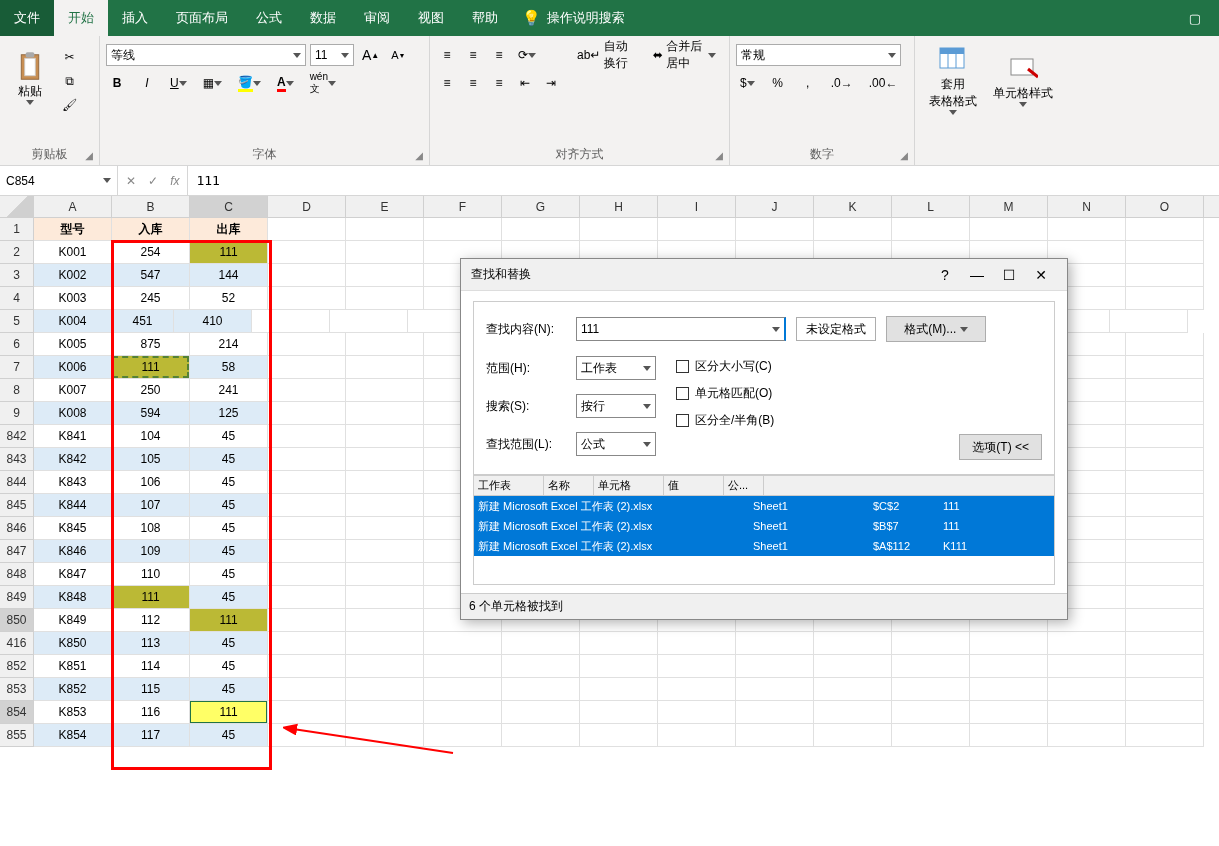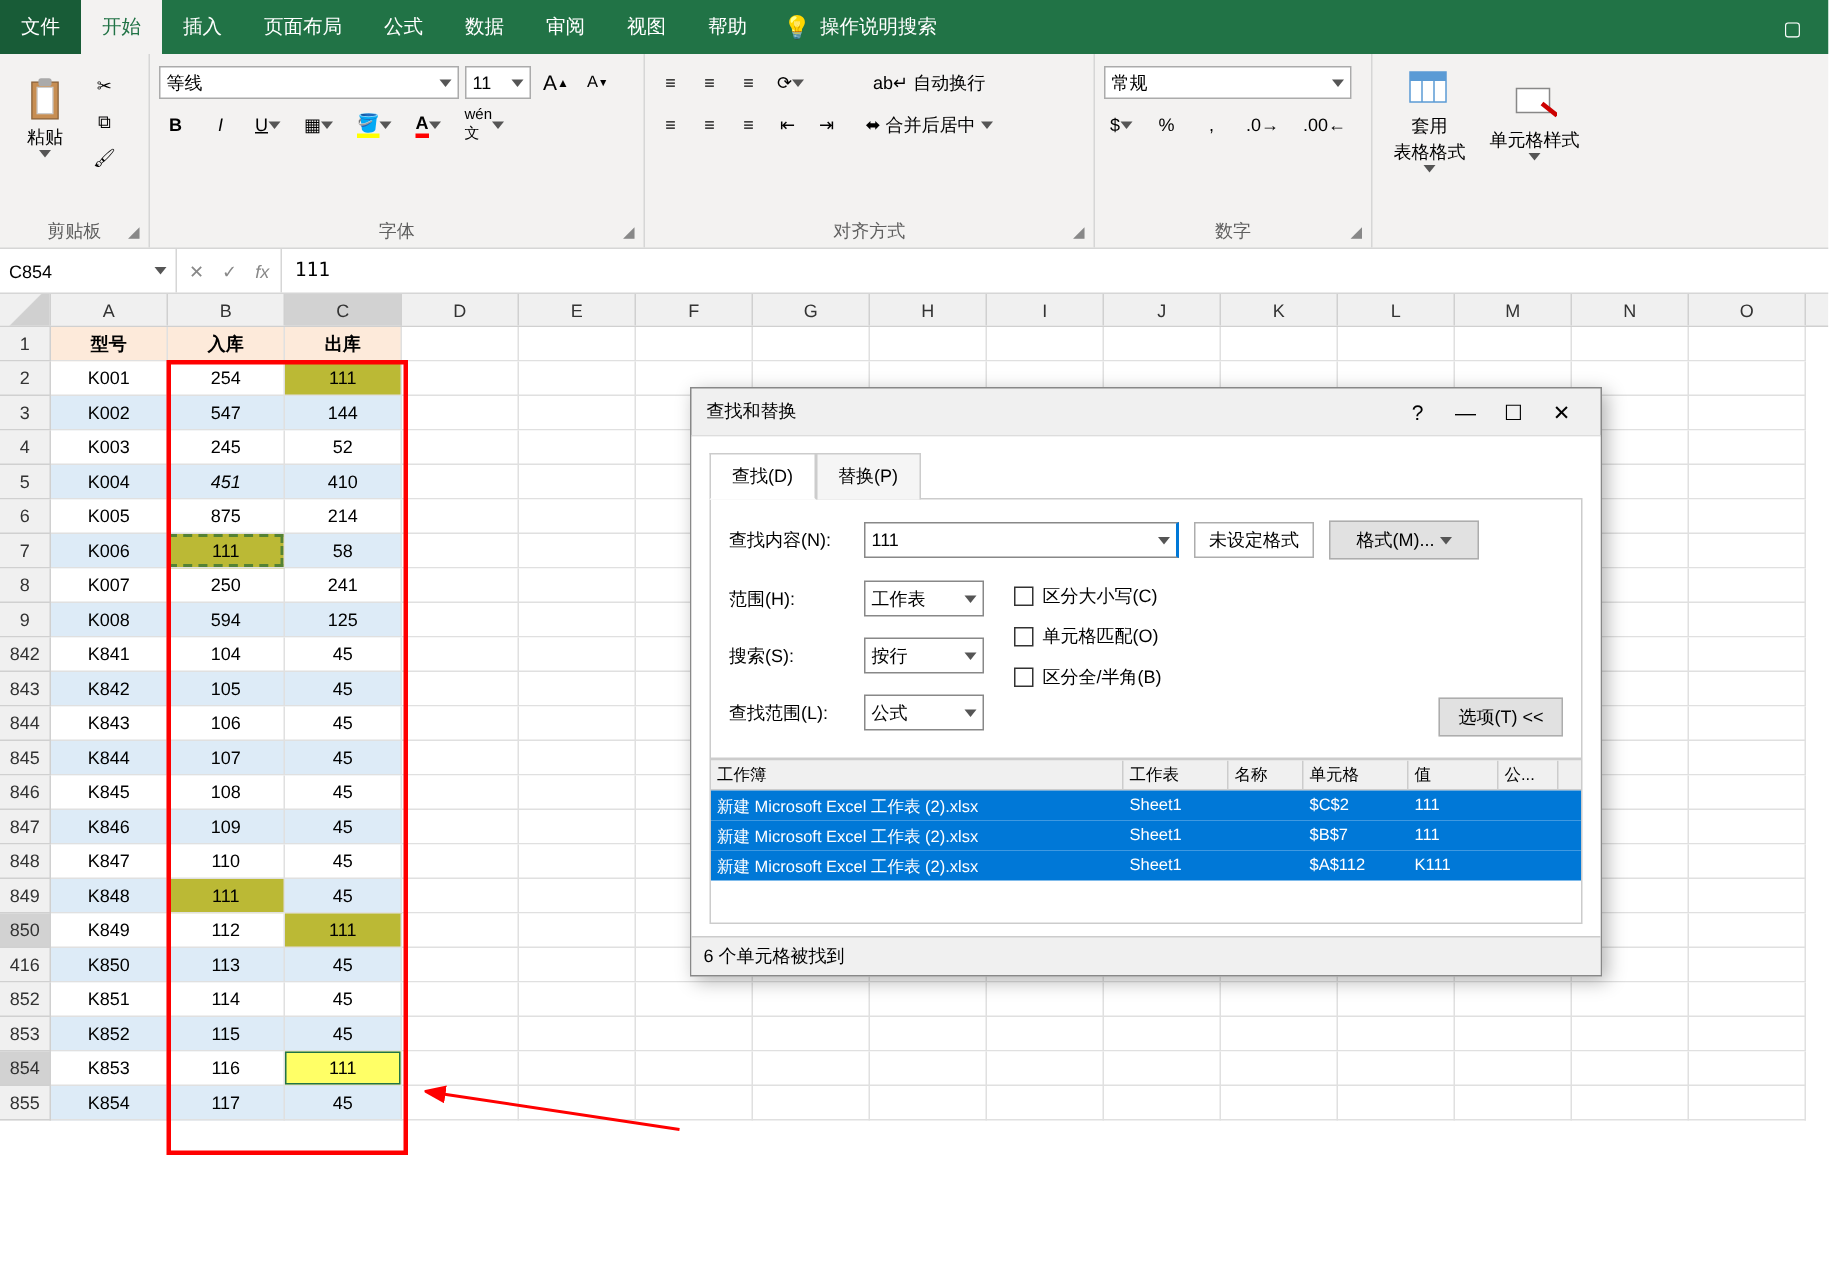--- a/index.html
+++ b/index.html
@@ -183,21 +183,21 @@
           <div class="rb-btn">⟳<span class="caret"></span></div>
         </div>
         <div class="rb-row">
           <div class="rb-btn">≡</div>
           <div class="rb-btn">≡</div>
           <div class="rb-btn">≡</div>
           <div class="rb-btn">⇤</div>
           <div class="rb-btn">⇥</div>
         </div>
       </div>
-      <div style="display:flex; flex-direction:column; gap:6px;">
+      <div style="display:flex; flex-direction:row; gap:6px;">
         <div class="rb-btn" style="width:auto;padding:0 6px"><span>ab↵</span>&nbsp;<span>自动换行</span></div>
         <div class="rb-btn" style="width:auto;padding:0 6px"><span>⬌</span>&nbsp;<span>合并后居中</span>&nbsp;<span class="caret"></span></div>
       </div>
     </div>
     <div class="label"><span>对齐方式</span><span class="dlg">◢</span></div>
   </div>
 
   <div class="ribbon-group" style="width:185px">
     <div style="display:flex; flex-direction:column; gap:6px; padding-top:4px;">
       <div class="rb-select" style="width:165px">
@@ -347,21 +347,21 @@
         <div class="cell" style="width: 78px;"></div>
         <div class="cell" style="width: 78px;"></div>
         <div class="cell" style="width: 78px;"></div>
         <div class="cell" style="width: 78px;"></div>
         <div class="cell" style="width: 78px;"></div>
         <div class="cell" style="width: 78px;"></div>
       </div>
       <div class="row">
         <div class="row-h">5</div>
         <div class="cell alt" style="width: 78px;">K004</div>
-        <div class="cell alt" style="width: 78px; font-style: italic;">451</div>
+        <div class="cell alt" style="width: 62px;">451</div>
         <div class="cell alt" style="width: 78px;">410</div>
         <div class="cell" style="width: 78px;"></div>
         <div class="cell" style="width: 78px;"></div>
         <div class="cell" style="width: 78px;"></div>
         <div class="cell" style="width: 78px;"></div>
         <div class="cell" style="width: 78px;"></div>
         <div class="cell" style="width: 78px;"></div>
         <div class="cell" style="width: 78px;"></div>
         <div class="cell" style="width: 78px;"></div>
         <div class="cell" style="width: 78px;"></div>
@@ -719,24 +719,20 @@
 <div class="dialog" style="left:460px; top:258px; width:608px;">
   <div class="dlg-title">
     <span>查找和替换</span>
     <span class="sp"></span>
     <span class="btn">?</span>
     <span class="btn">—</span>
     <span class="btn">☐</span>
     <span class="btn">✕</span>
   </div>
   <div class="dlg-body">
-    <div class="tabs">
-      <div class="t active">查找(D)</div>
-      <div class="t">替换(P)</div>
-    </div>
     <div class="dlg-inner">
       <div class="form-row">
         <label>查找内容(N):</label>
         <div class="inp combo" style="flex:0 0 210px; border-right:2px solid #0078d7">
             <span>111</span>
             <span class="caret"></span>
           </div>
         <div class="inp" style="width:80px;justify-content:center;border-color:#adadad">未设定格式</div>
         <div class="btn2" style="width:100px"><span>格式(M)...</span>&nbsp;<span class="caret"></span></div>
       </div>
@@ -778,21 +774,20 @@
               <span>区分全/半角(B)</span>
             </div>
         </div>
         <div style="margin-left:auto; align-self:flex-end;">
           <div class="btn2">选项(T) &lt;&lt;</div>
         </div>
       </div>
     </div>
     <div class="results">
       <div class="res-head">
-        <div style="width:275px">工作簿</div>
         <div style="width:70px">工作表</div>
         <div style="width:50px">名称</div>
         <div style="width:70px">单元格</div>
         <div style="width:60px">值</div>
         <div style="width:40px">公...</div>
       </div>
       <div id="results-body">
           <div class="res-row">
             <div style="width:275px">新建 Microsoft Excel 工作表 (2).xlsx</div>
             <div style="width:70px">Sheet1</div>

